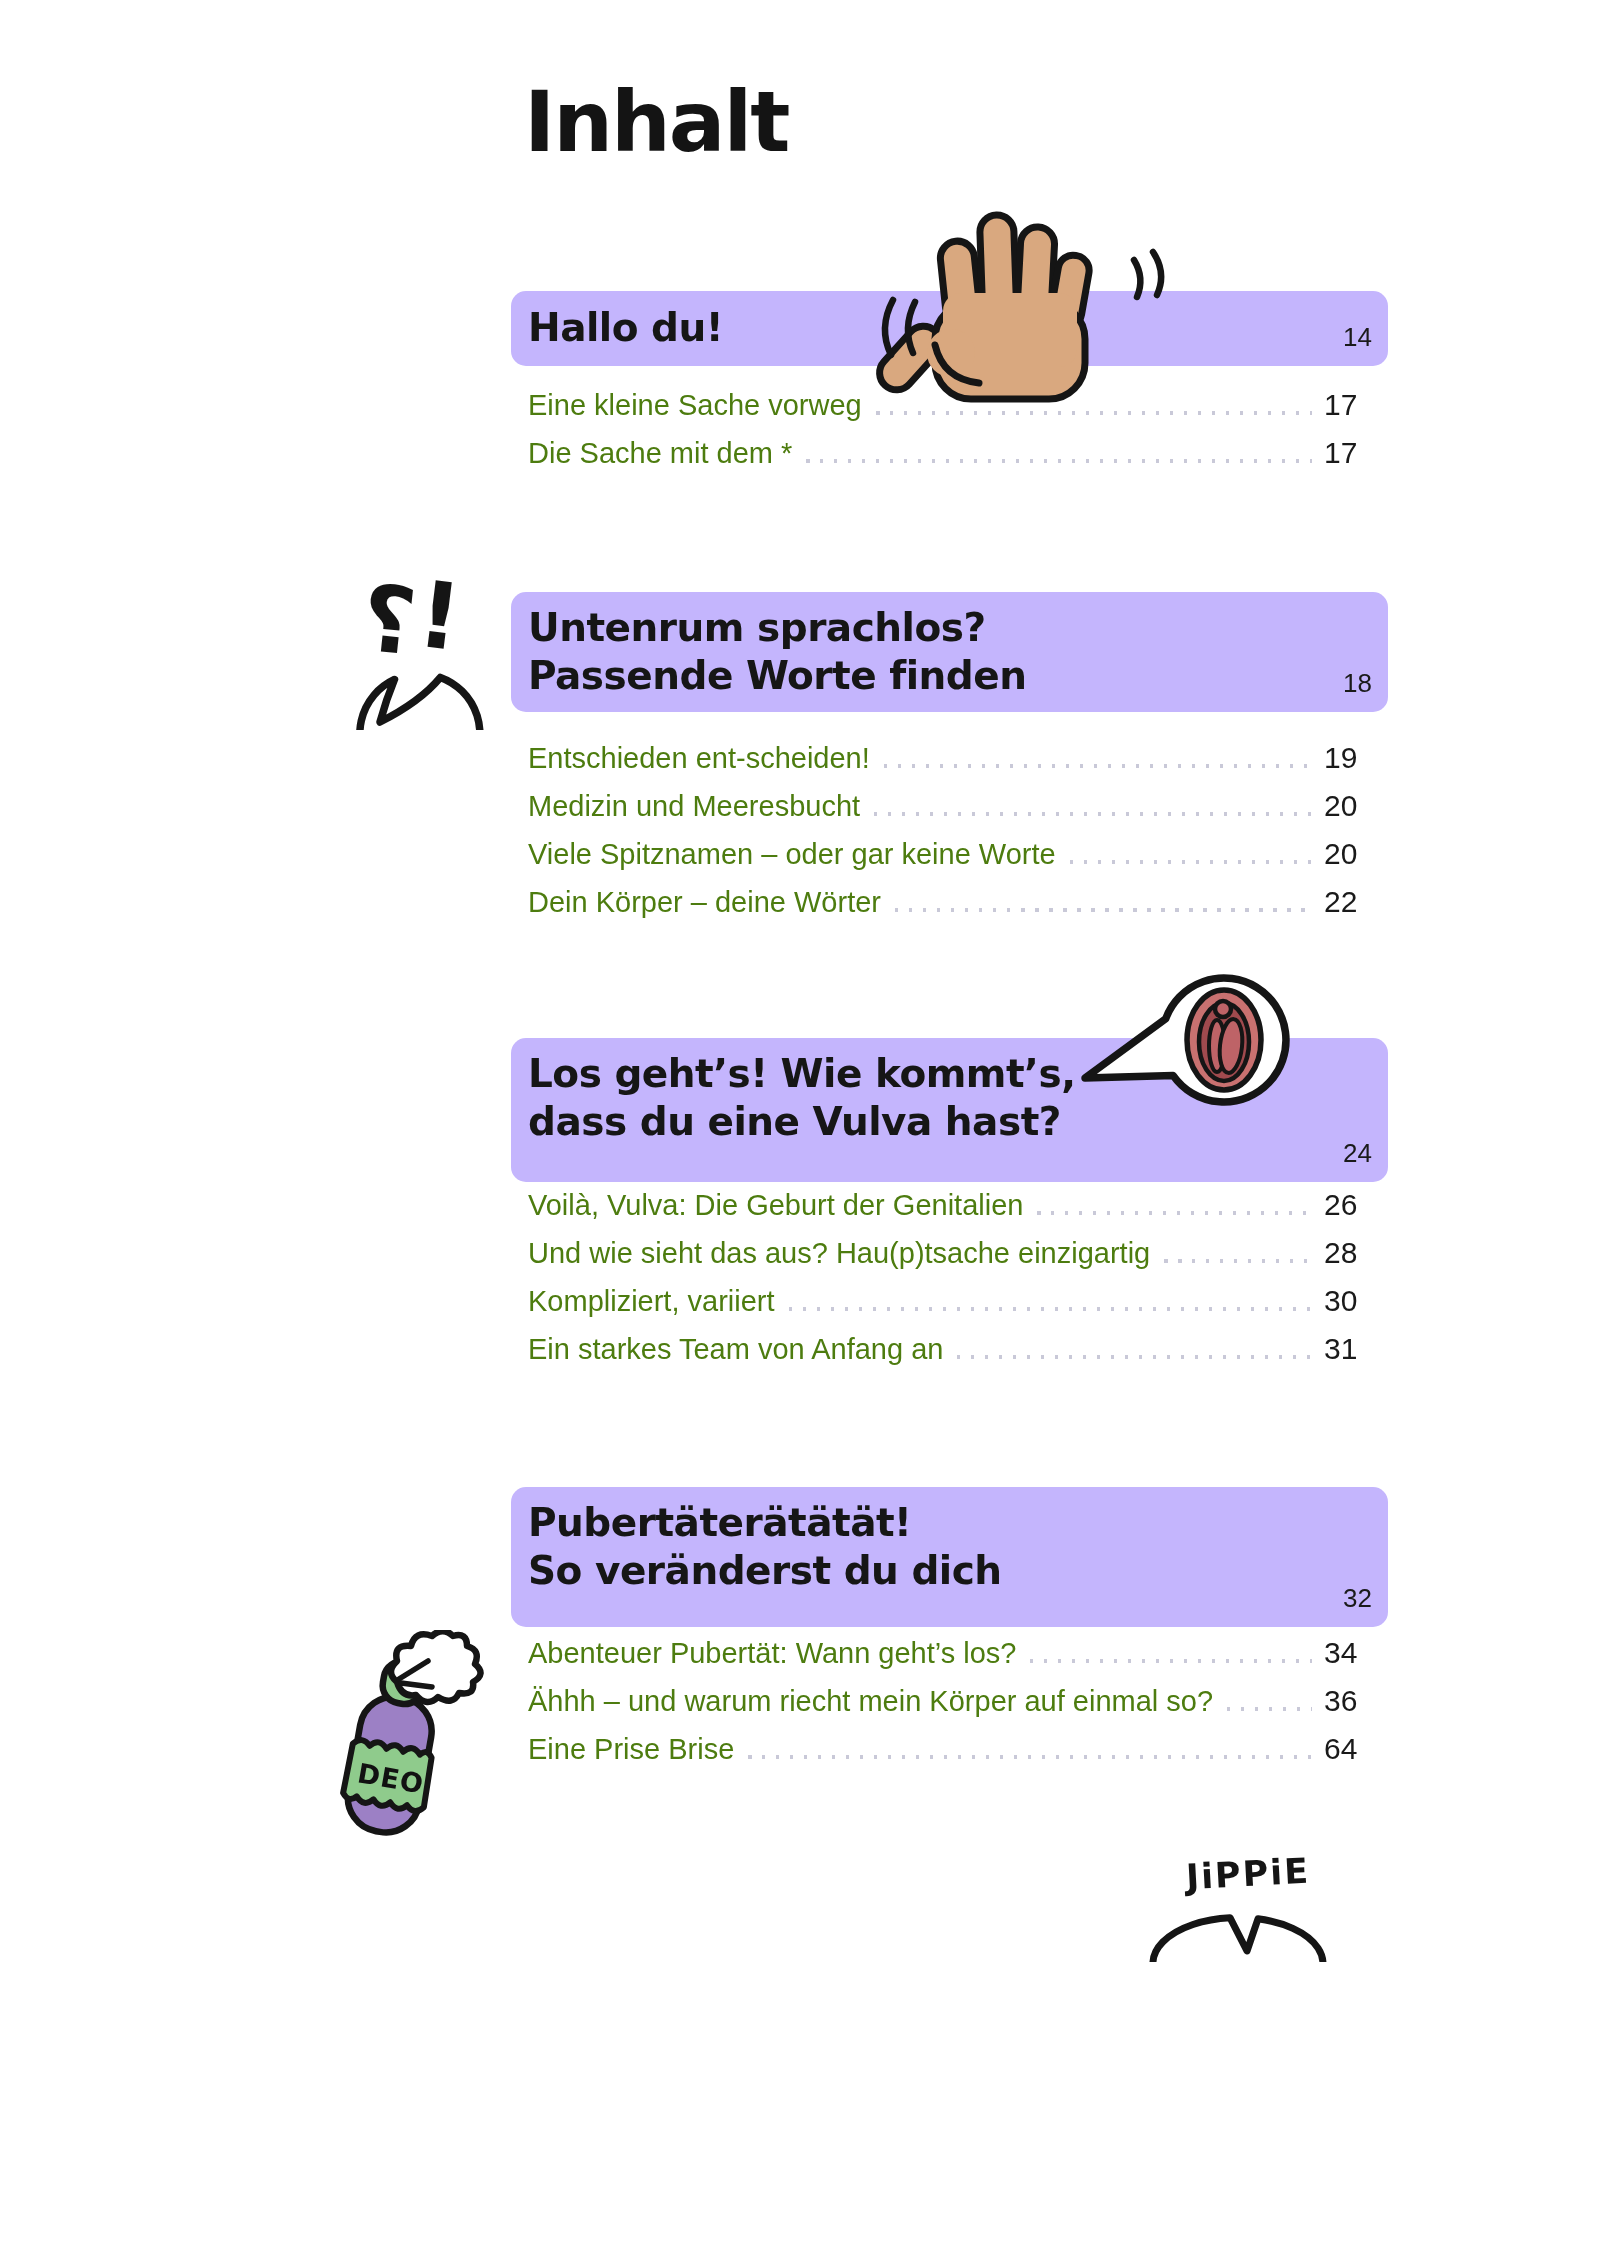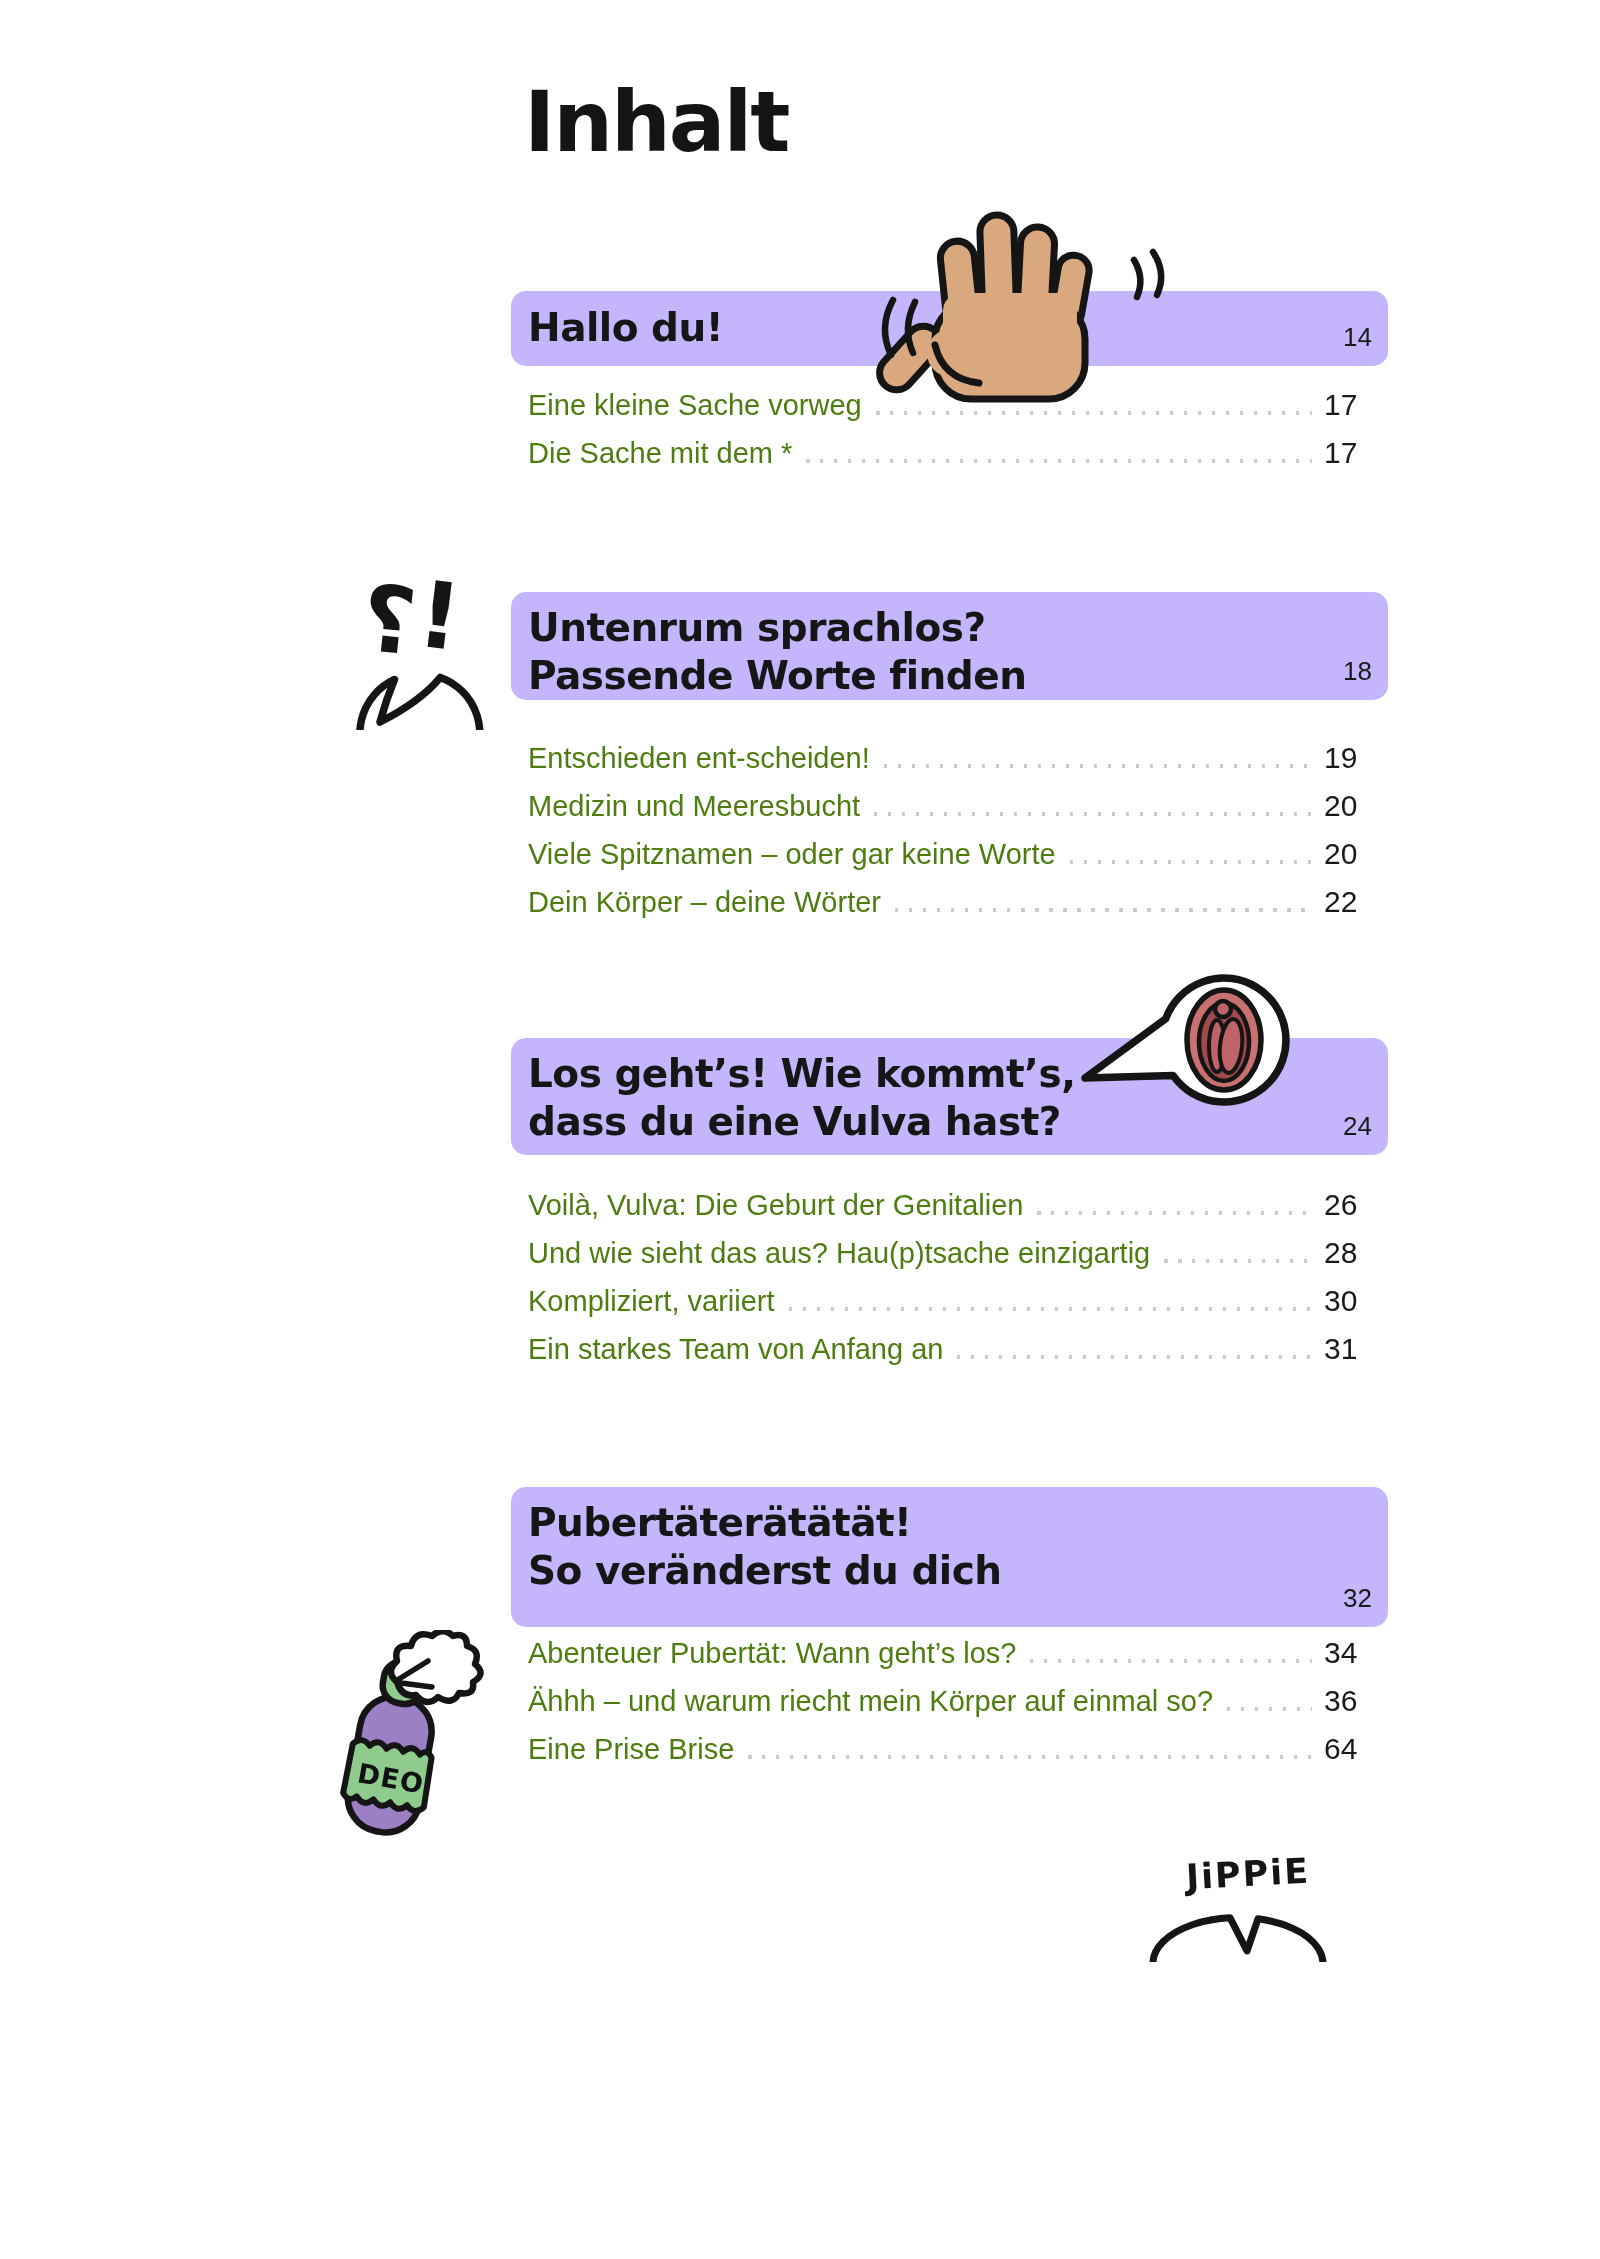--- a/index.html
+++ b/index.html
@@ -66,21 +66,21 @@
       <path d="M 271 57 Q 282 75 274 94"></path>
     </g>
   </svg>
 
   <svg class="illo" style="left:340px;top:552px;" width="148" height="178" viewBox="0 0 148 178">
     <path d="M 54.5 127.4 A 60 60 0 1 0 100.4 125.4 Q 80 150 40 170 Q 46 148 54.5 127.4 Z" fill="#ffffff" stroke="#151515" stroke-width="7.5" stroke-linejoin="round"></path>
     <text transform="translate(46 100) scale(-1 1) rotate(-6)" text-anchor="middle" font-size="92" font-weight="bold" fill="#151515">?</text>
     <text x="100" y="96" text-anchor="middle" transform="rotate(7 100 60)" font-size="92" font-weight="bold" fill="#151515">!</text>
   </svg>
 
-  <div class="secbox" style="top:592px;height:108px;">
+  <div class="secbox" style="top:592px;height:120px;">
     <div class="heading">
       <div>Untenrum sprachlos?</div>
       <div>Passende Worte finden</div>
     </div>
     <div class="pagenum">18</div>
   </div>
   <div class="entries" style="top:734px;">
     <div class="row">
       <span class="lbl">Entschieden ent-scheiden!</span>
       <span class="leader"></span>
@@ -96,21 +96,21 @@
       <span class="leader"></span>
       <span class="num">20</span>
     </div>
     <div class="row">
       <span class="lbl">Dein Körper – deine Wörter</span>
       <span class="leader"></span>
       <span class="num">22</span>
     </div>
   </div>
 
-  <div class="secbox" style="top:1038px;height:117px;">
+  <div class="secbox" style="top:1038px;height:144px;">
     <div class="heading">
       <div>Los geht’s! Wie kommt’s,</div>
       <div>dass du eine Vulva hast?</div>
     </div>
     <div class="pagenum">24</div>
   </div>
 
   <svg class="illo" style="left:1072px;top:962px;" width="218" height="152" viewBox="0 0 218 152">
     <path d="M 93.7 56.8 A 62 62 0 1 1 101.2 113.6 L 13 116 Z" fill="#ffffff" stroke="#151515" stroke-width="7.5" stroke-linejoin="round"></path>
     <ellipse cx="152" cy="78" rx="37" ry="50" fill="#C97170" stroke="#151515" stroke-width="5.5"></ellipse>

